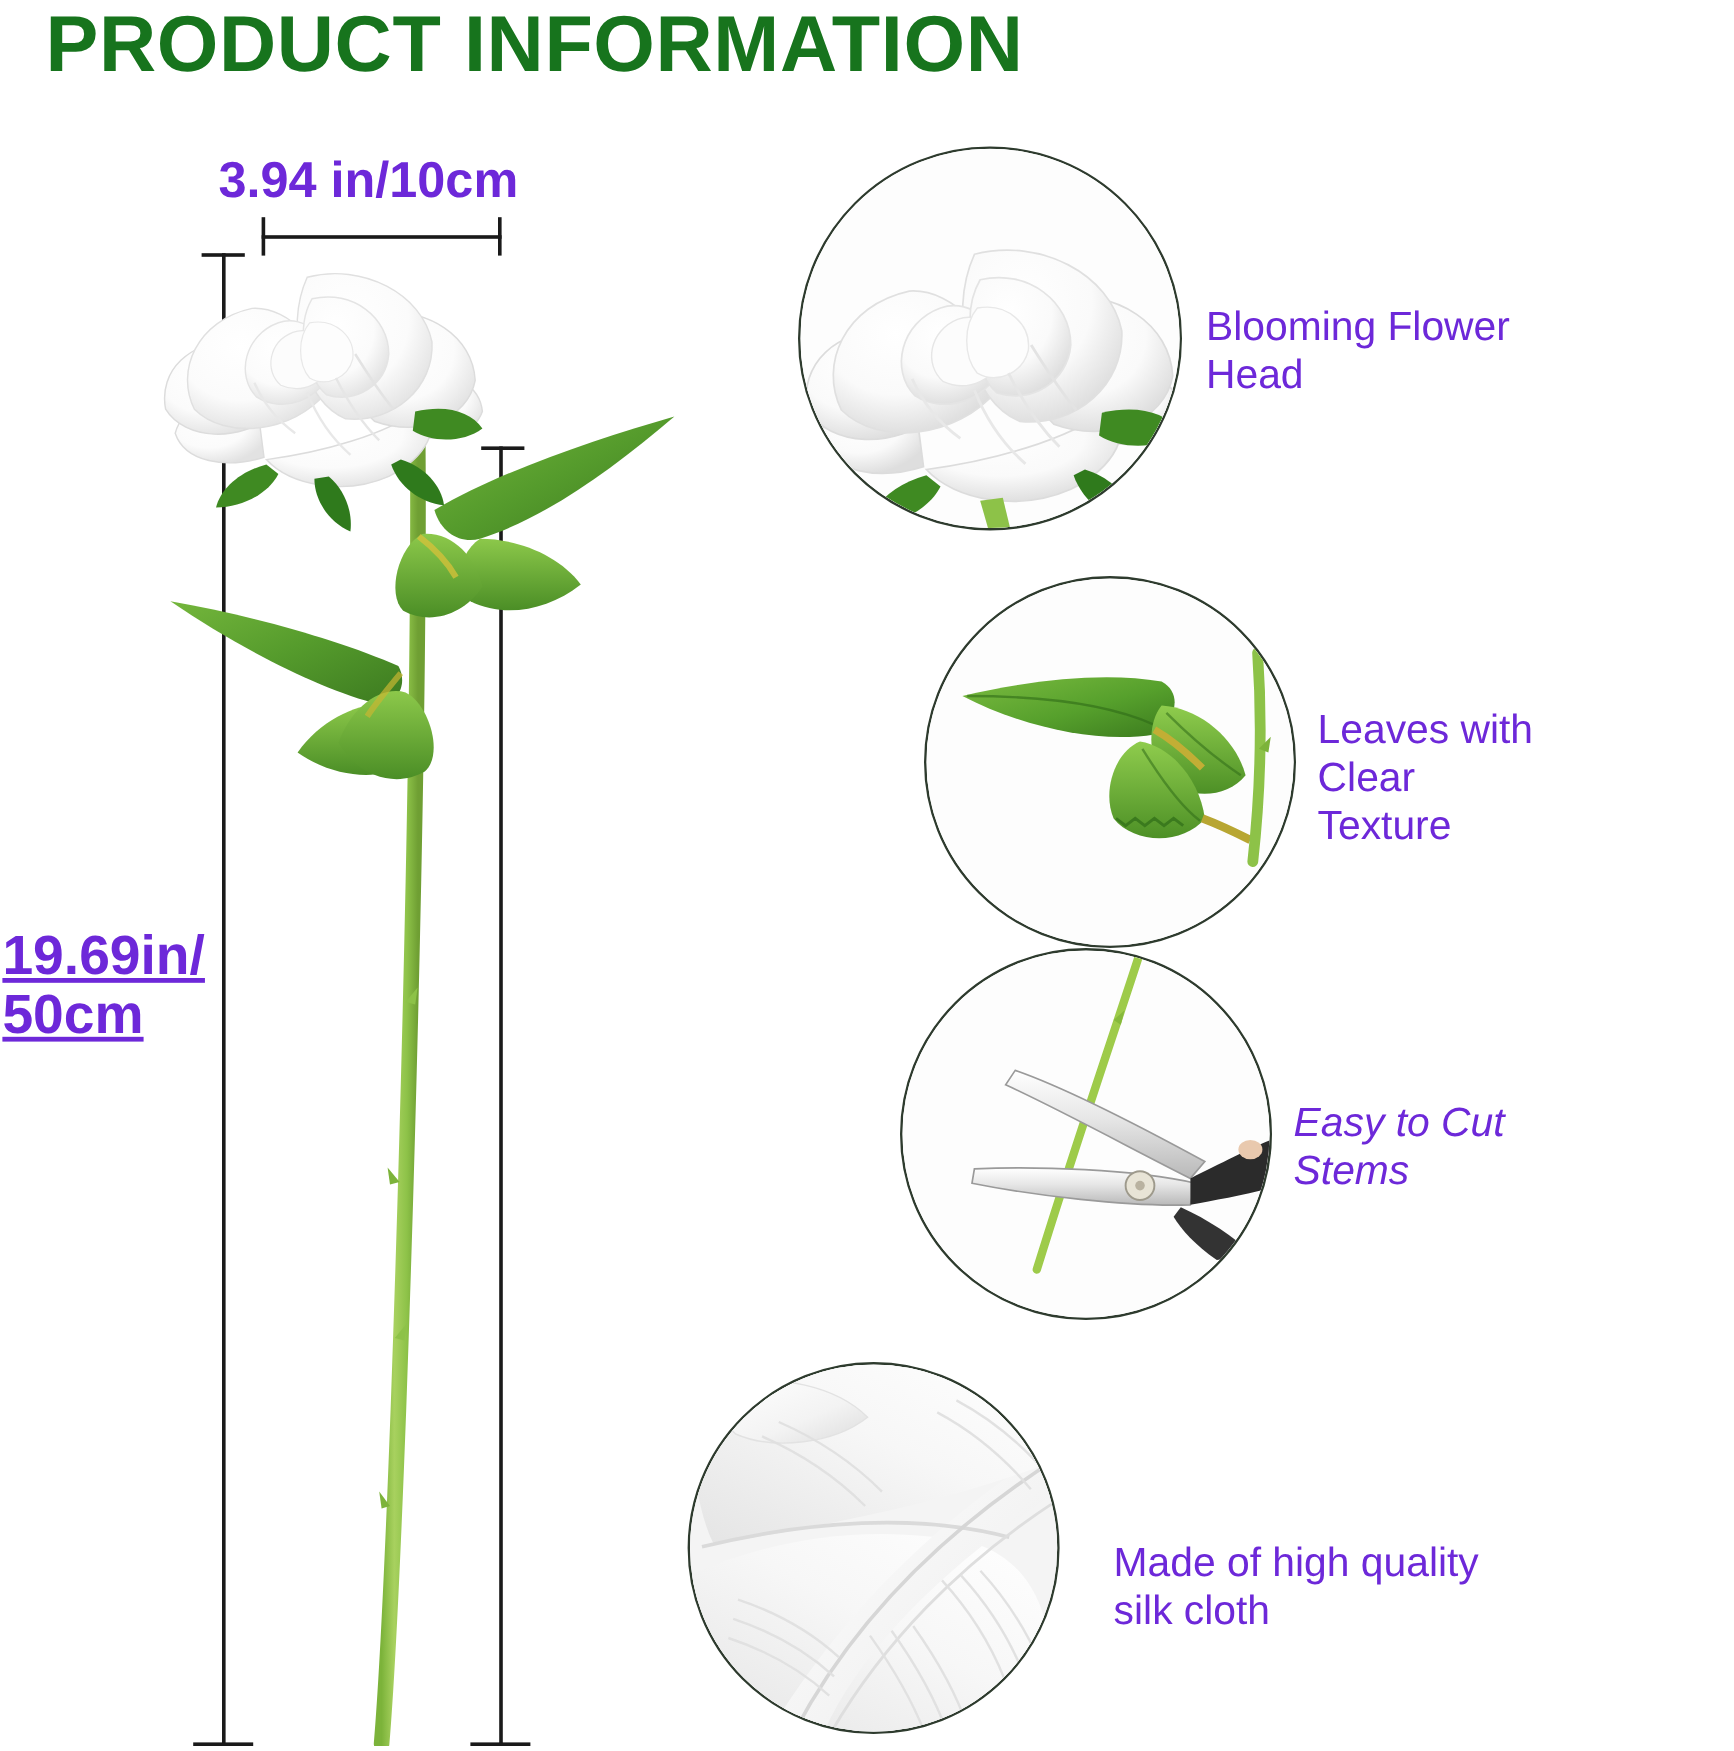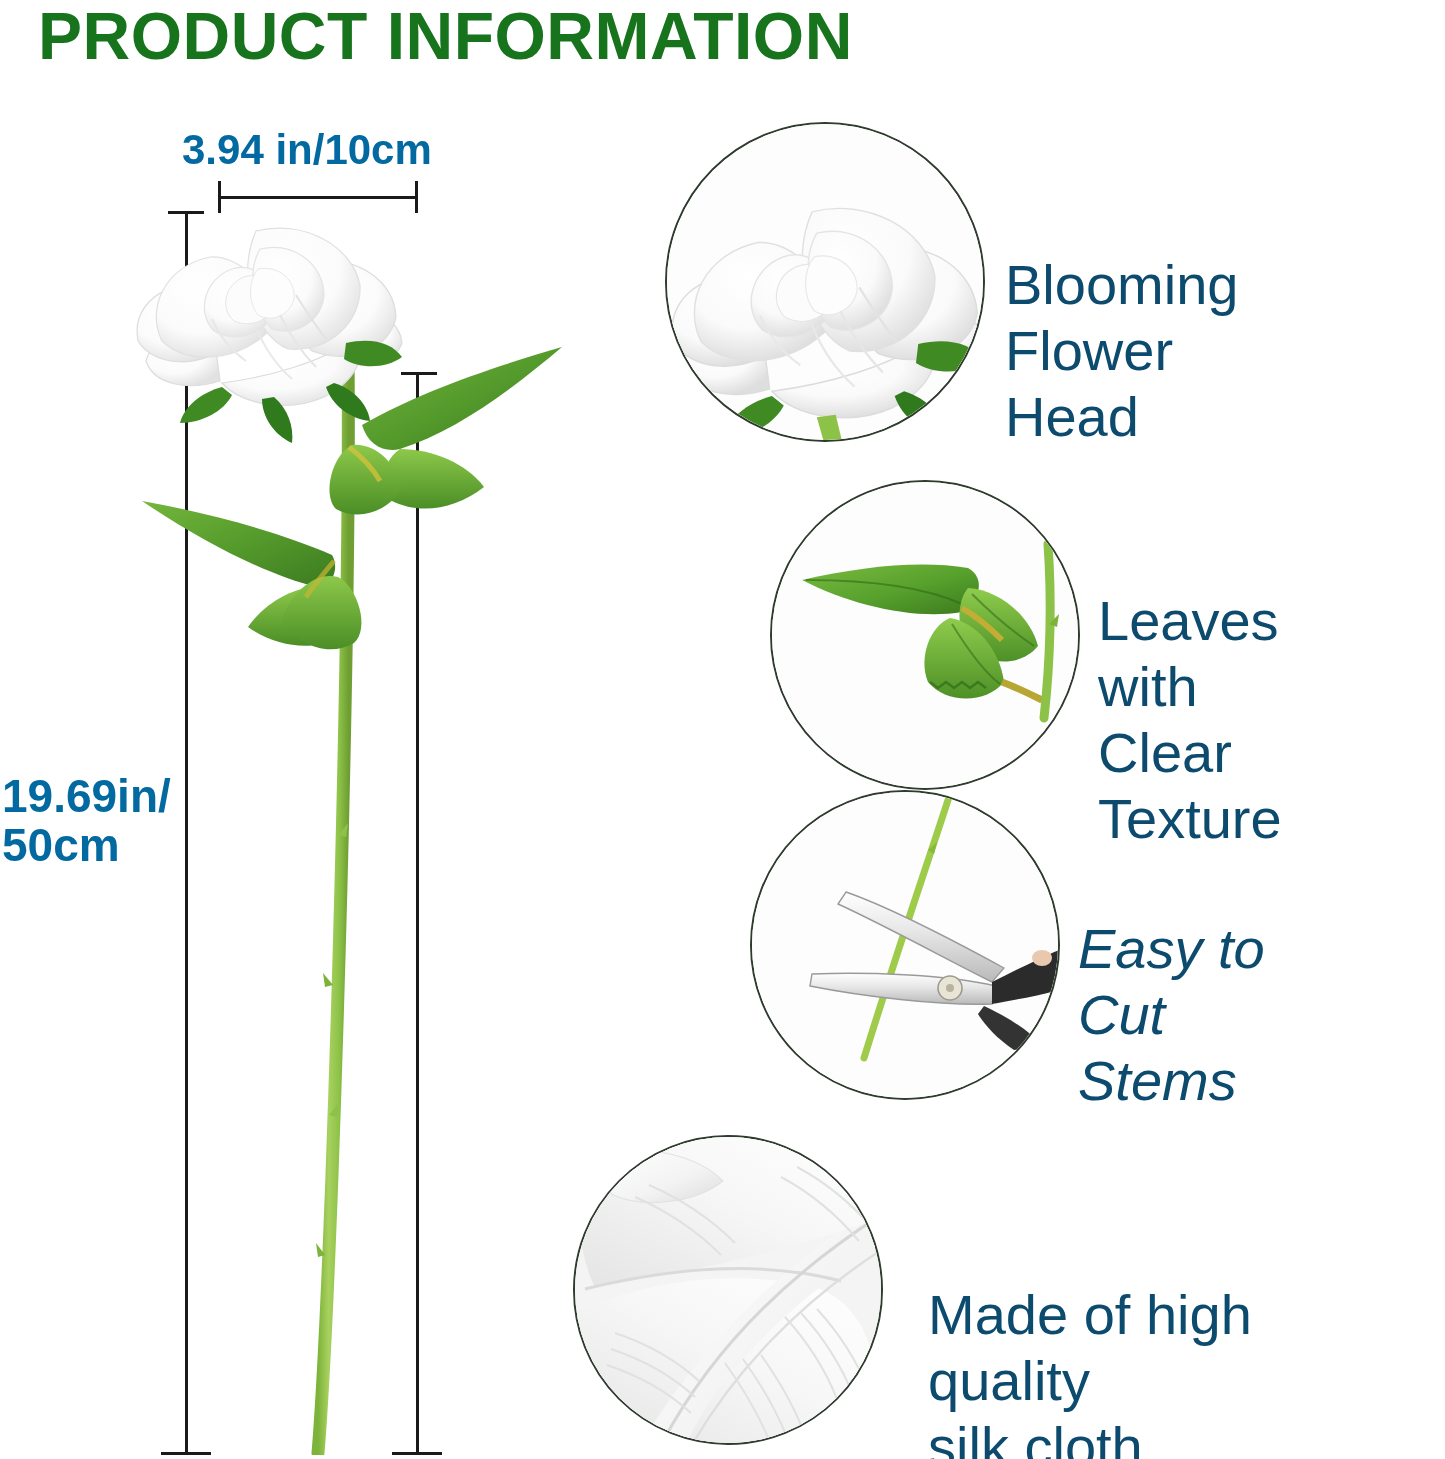--- a/index.html
+++ b/index.html
@@ -23,46 +23,46 @@
     font-weight: bold;
     letter-spacing: 0.5px;
     color: #17741d;
     white-space: nowrap;
     line-height: 1.05;
   }
 
   
   .dim-label {
     position: absolute;
-    color: #0369a1;
+    color: #6d28d9;
     font-weight: bold;
     white-space: pre-line;
     line-height: 1.06;
   }
   #dim-width-label { left: 182px; top: 128px; font-size: 42px; }
-  #dim-height-label { left: 2px; top: 772px; font-size: 46px; }
+  #dim-height-label { left: 2px; top: 772px; font-size: 46px; text-decoration: underline; }
   #dim-stem-label  { left: 430px; top: 832px; font-size: 46px; }
 
   
   .rule { position: absolute; background: #1a1a1a; }
   .v-rule { width: 3px; }
   .h-rule { height: 3px; }
 
   
   .callout-circle {
     position: absolute;
     border-radius: 50%;
     border: 2px solid #2e3b2e;
     background: #fdfdfd;
     overflow: hidden;
   }
   .callout-label {
     position: absolute;
-    color: #0c4a6e;
-    font-size: 56px;
+    color: #6d28d9;
+    font-size: 34px;
     font-weight: 500;
     white-space: pre-line;
     line-height: 1.18;
   }
 
   
   svg { display: block; }
 </style>
 </head>
 <body>

